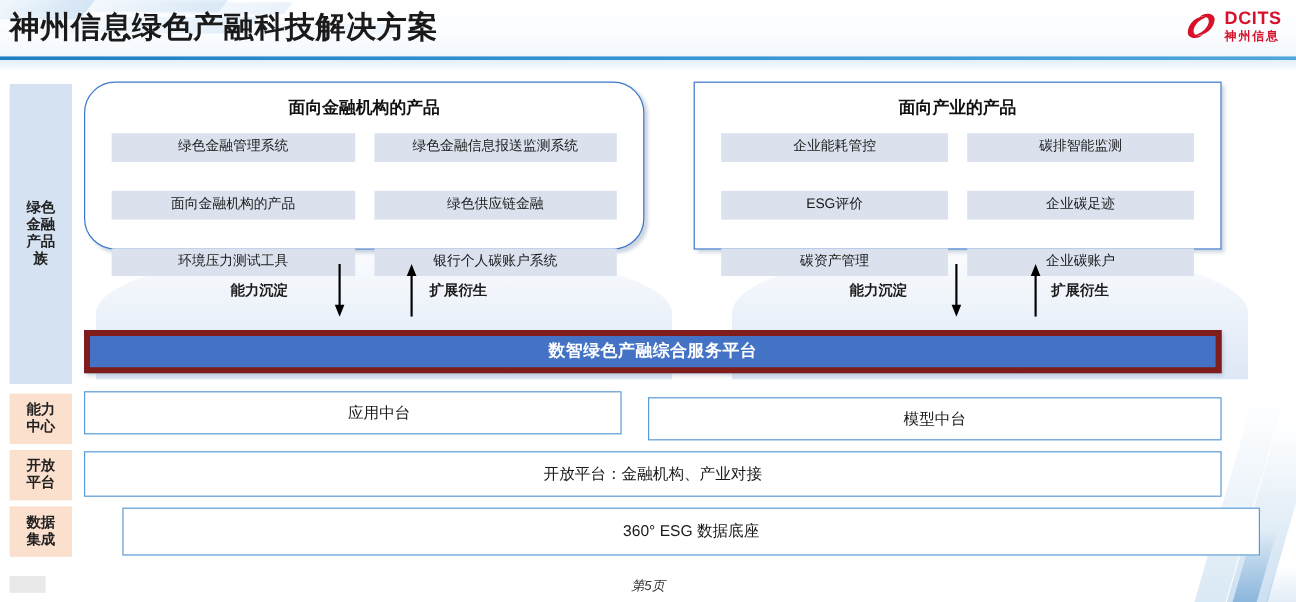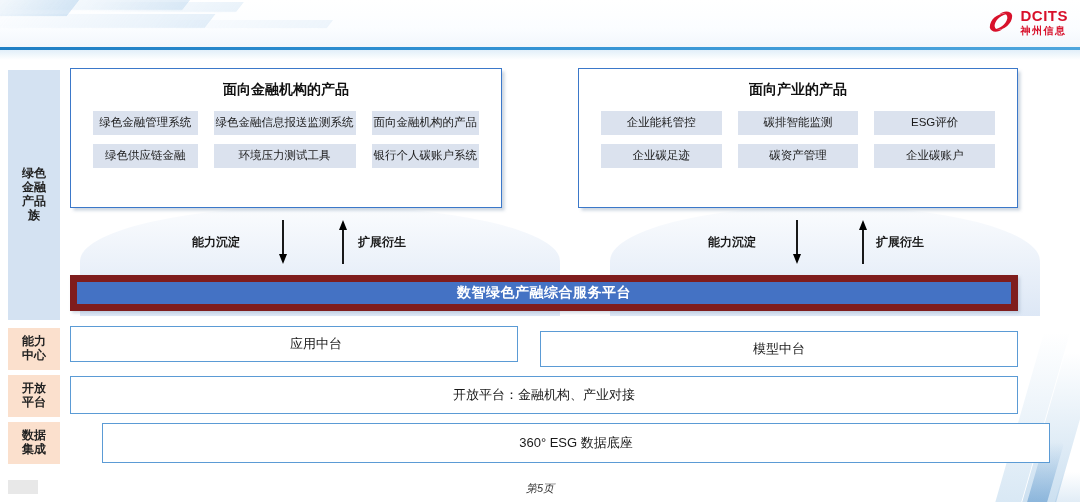--- a/index.html
+++ b/index.html
@@ -143,22 +143,22 @@
   }
   .panel-title {
     text-align: center;
     font-size: 14px;
     font-weight: bold;
     color: #111;
     margin-top: 12px;
   }
   .chip-grid {
     display: grid;
-    grid-template-columns: 1fr 1fr 1fr;
-    gap: 9px 16px;
+    grid-template-columns: 1fr 1fr;
+    gap: 24px 16px;
     padding: 12px 22px 0 22px;
   }
   .chip {
     background: #dbe2ee;
     color: #1a1a1a;
     font-size: 11.5px;
     text-align: center;
     padding: 5px 2px;
     line-height: 1.2;
     white-space: nowrap;
@@ -176,21 +176,21 @@
   .arrow {
     position: absolute;
     width: 10px;
     height: 44px;
   }
 
   
   .platform-bar {
     position: absolute;
     background: #4472c4;
-    border: 7px solid #7f1d1d;
+    border: 5px solid #7f1d1d;
     box-sizing: border-box;
     display: flex;
     align-items: center;
     justify-content: center;
     box-shadow: 2px 2px 3px rgba(140,160,185,.4);
   }
   .platform-bar span {
     color: #ffffff;
     font-size: 14px;
     font-weight: bold;
@@ -228,20 +228,21 @@
   <div class="header-band">
     <div class="hdr-streak s1"></div>
     <div class="hdr-streak s2"></div>
     <div class="hdr-streak s3"></div>
     <div class="hdr-streak s4"></div>
     <div class="hdr-streak s5"></div>
   </div>
   <div class="header-rule"></div>
   <div class="header-rule-soft"></div>
 
+  <div class="slide-title">神州信息绿色产融科技解决方案</div>
 
   <div class="logo">
     <svg class="logo-mark" viewBox="0 0 40 36">
       <path d="M4 26 C4 12, 18 4, 30 6 C22 8, 13 13, 11 22 C10 28, 16 31, 22 28 C16 34, 5 33, 4 26 Z" fill="#d8112b"></path>
       <path d="M36 9 C36 22, 22 31, 10 29 C18 27, 27 22, 29 13 C30 7, 24 4, 18 7 C24 1, 35 2, 36 9 Z" fill="#d8112b"></path>
     </svg>
     <div class="logo-text">
       <div class="logo-en">DCITS</div>
       <div class="logo-cn">神州信息</div>
     </div>
@@ -271,21 +272,21 @@
   </div>
   <div class="side-label peach" style="left:8px;  top:375px; width:52px; height:42px;">
     <span style="white-space:pre-line;">开放
 平台</span>
   </div>
   <div class="side-label peach" style="left:8px;  top:422px; width:52px; height:42px;">
     <span style="white-space:pre-line;">数据
 集成</span>
   </div>
 
-  <div class="panel" style="left:70px; top:68px; width:432px; height:140px;">
+  <div class="panel" style="left:70px; top:68px; width:467px; height:140px;border-radius:26px;">
     <div class="panel-title">面向金融机构的产品</div>
     <div class="chip-grid">
       <div class="chip">绿色金融管理系统</div>
       <div class="chip">绿色金融信息报送监测系统</div>
       <div class="chip">面向金融机构的产品</div>
       <div class="chip">绿色供应链金融</div>
       <div class="chip">环境压力测试工具</div>
       <div class="chip">银行个人碳账户系统</div>
     </div>
   </div>

